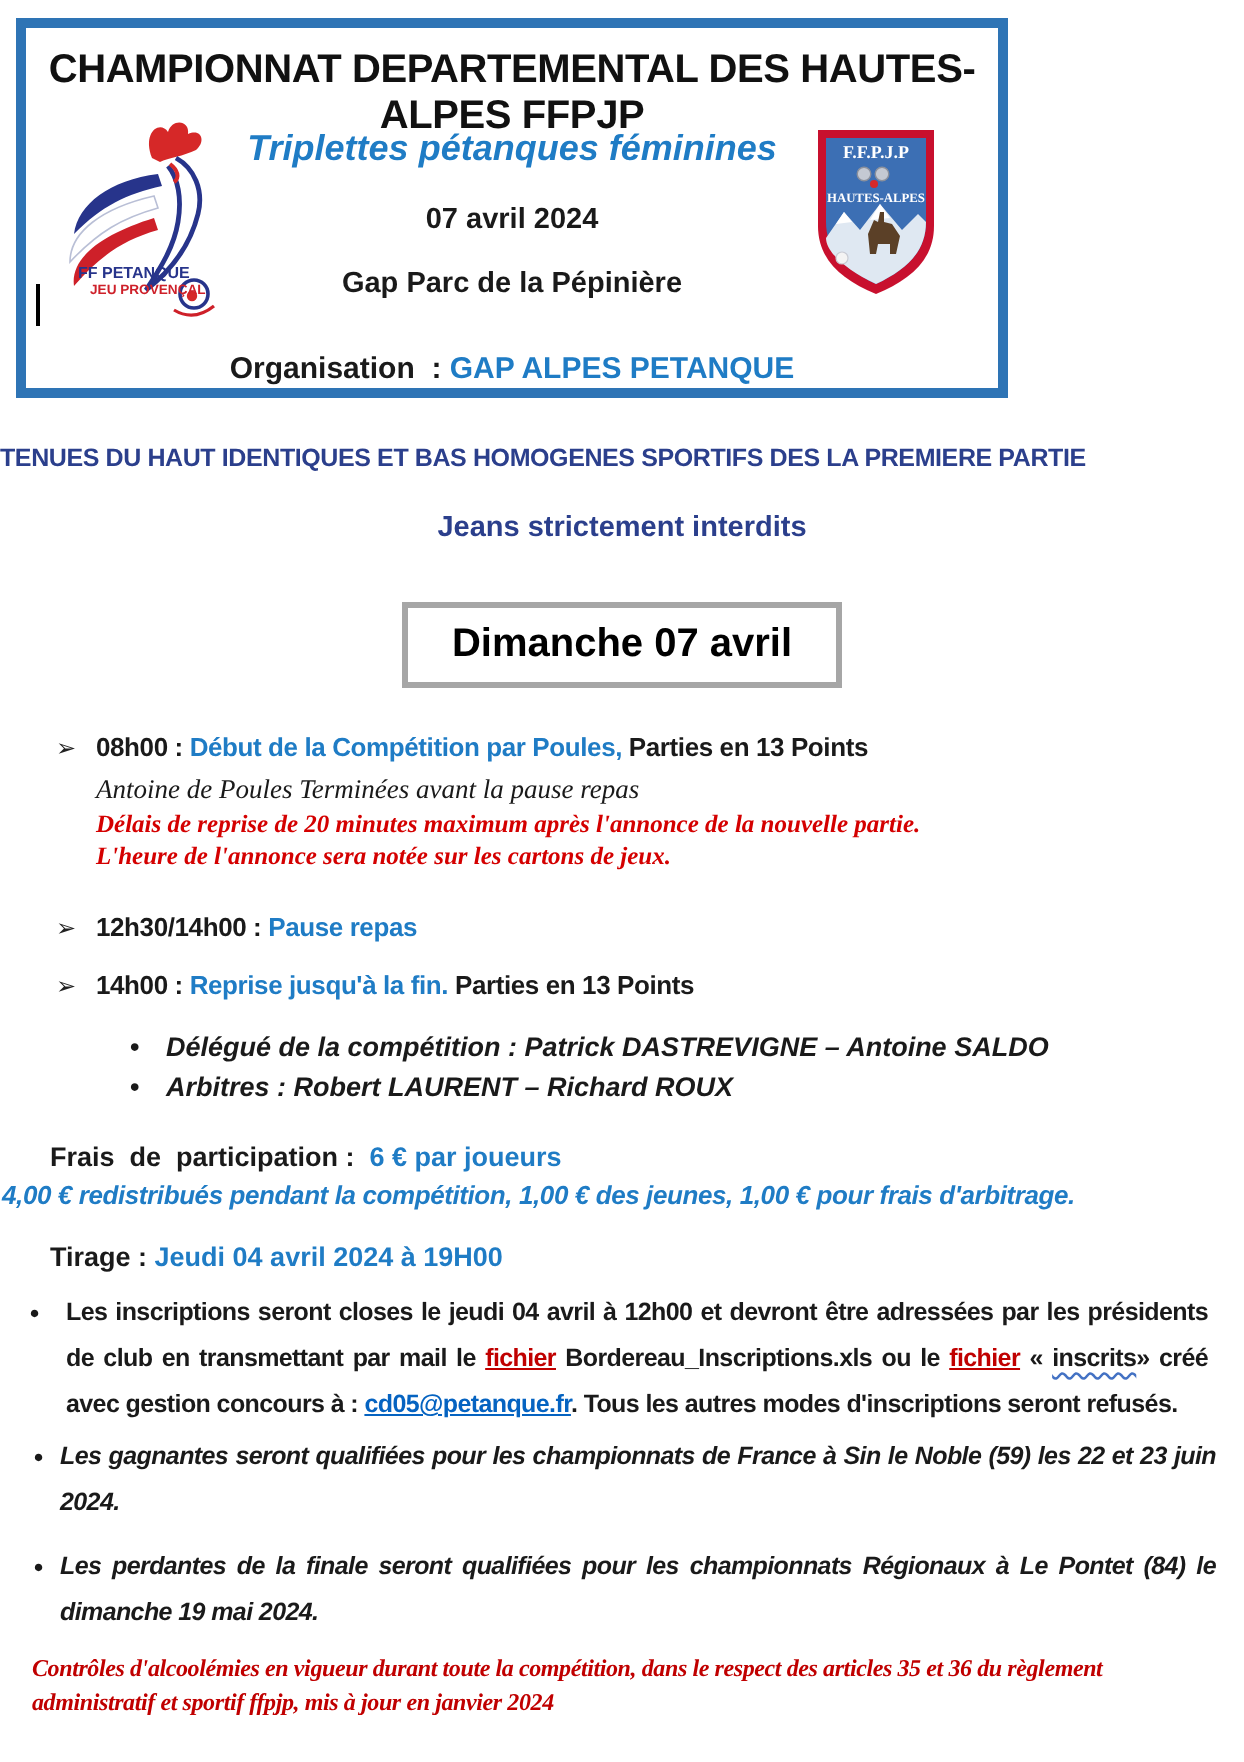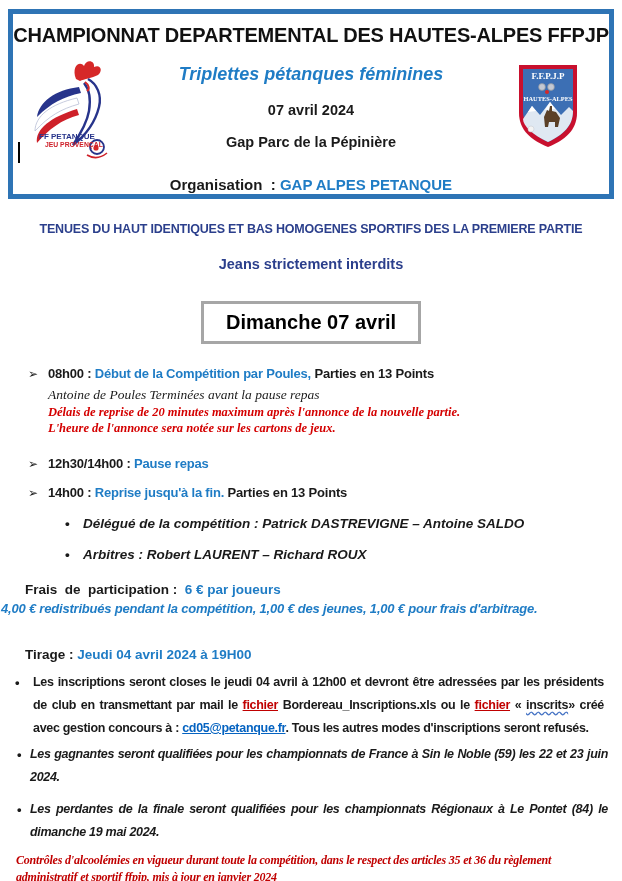--- a/index.html
+++ b/index.html
@@ -1,37 +1,37 @@
 <!DOCTYPE html>
 <html style="--border-blue: #2E74B5; --accent-blue: #1F7CC5; --navy: #2B3F8C; --warning-red: #D40000; --footer-red: #C00000; --link-red: #C00000; --link-blue: #0563C1; --box-gray: #A6A6A6;"><head>
 <meta charset="utf-8">
 <style>
   html,body{margin:0;padding:0;background:#ffffff;}
   .page{position:relative;width:622px;height:881px;background:#fff;overflow:hidden;
         font-family:"Liberation Sans",sans-serif;color:#1a1a1a;}
   .pre{white-space:pre-wrap;}
 
   
-  .header-box{position:absolute;left:8px;top:9px;width:606px;height:190px;
+  .header-box{position:absolute;left:8px;top:9px;width:496px;height:190px;
     border:5px solid var(--border-blue,#2E74B5);box-sizing:border-box;}
   .h-line{position:absolute;left:0;width:100%;text-align:center;font-weight:700;}
   .h-title{top:10px;font-size:20px;letter-spacing:-0.2px;color:#111;}
   .h-sub{top:50px;font-size:18px;font-style:italic;color:var(--accent-blue,#1F7CC5);}
   .h-date{top:88px;font-size:14.5px;}
   .h-venue{top:120px;font-size:14.5px;}
   .h-org{top:162px;font-size:15px;}
   .org-val{color:var(--accent-blue,#1F7CC5);}
   .logo-left{position:absolute;left:16px;top:43px;}
   .logo-right{position:absolute;right:30px;top:49px;}
   .cursor-bar{position:absolute;left:5px;top:128px;width:2px;height:21px;background:#000;}
 
   
   .content{position:absolute;top:222px;left:0;width:622px;}
 
-  .dress1{text-align:center;font-weight:700;font-size:12.5px;letter-spacing:-0.2px;
+  .dress1{text-align:left;font-weight:700;font-size:12.5px;letter-spacing:-0.2px;
           color:var(--navy,#2B3F8C);}
   .dress2{text-align:center;font-weight:700;font-size:14.5px;margin-top:20px;
           color:var(--navy,#2B3F8C);}
 
   .day-box{margin:29px auto 0;width:214px;border:3px solid var(--box-gray,#A6A6A6);
            text-align:center;font-size:20px;font-weight:700;padding:7px 0;color:#000;}
 
   .schedule{margin-top:21px;padding-left:28px;padding-right:14px;}
   .sched-item{display:flex;}
   .sched-item.gap1{margin-top:19px;}
@@ -39,30 +39,30 @@
   .sched-bullet{width:20px;flex:0 0 20px;font-size:12px;color:#222;padding-top:2px;}
   .sched-main{font-size:13px;font-weight:700;letter-spacing:-0.2px;line-height:18px;}
   .hl{color:var(--accent-blue,#1F7CC5);}
   .sched-note{font-family:"Liberation Serif",serif;font-style:italic;font-size:13.5px;
               line-height:18px;margin-top:3px;color:#1a1a1a;}
   .sched-warn{font-family:"Liberation Serif",serif;font-style:italic;font-weight:600;
               font-size:12.5px;line-height:16px;color:var(--warning-red,#D40000);}
 
   .officials{margin-top:13px;padding-left:65px;}
   .official{font-size:13.5px;font-weight:700;font-style:italic;line-height:18px;}
-  .official + .official{margin-top:13px;}
+  .official + .official{margin-top:2px;}
   .obullet{display:inline-block;width:18px;font-style:normal;}
 
   .fees{margin-top:18px;}
   .fees-line{padding-left:25px;font-size:13.5px;font-weight:700;}
   .fees-value{color:var(--accent-blue,#1F7CC5);}
   .fees-detail{padding-left:1px;margin-top:4px;font-size:13px;font-weight:700;
                font-style:italic;letter-spacing:-0.2px;color:var(--accent-blue,#1F7CC5);}
 
-  .draw-line{margin-top:31px;padding-left:25px;font-size:13.5px;font-weight:700;}
+  .draw-line{margin-top:16px;padding-left:25px;font-size:13.5px;font-weight:700;}
   .draw-value{color:var(--accent-blue,#1F7CC5);}
 
   .reg{position:relative;margin:9px 18px 0 33px;text-align:justify;font-weight:700;
        font-size:12.5px;letter-spacing:-0.3px;line-height:23px;}
   .reg-bullet{position:absolute;left:-18px;top:0;font-size:13px;}
   .file-link{color:var(--link-red,#C00000);text-decoration:underline;cursor:pointer;}
   .squiggle{text-decoration:underline;text-decoration-style:wavy;
             text-decoration-color:#4472C4;text-underline-offset:2px;}
   .email-link{color:var(--link-blue,#0563C1);text-decoration:underline;cursor:pointer;}
 

